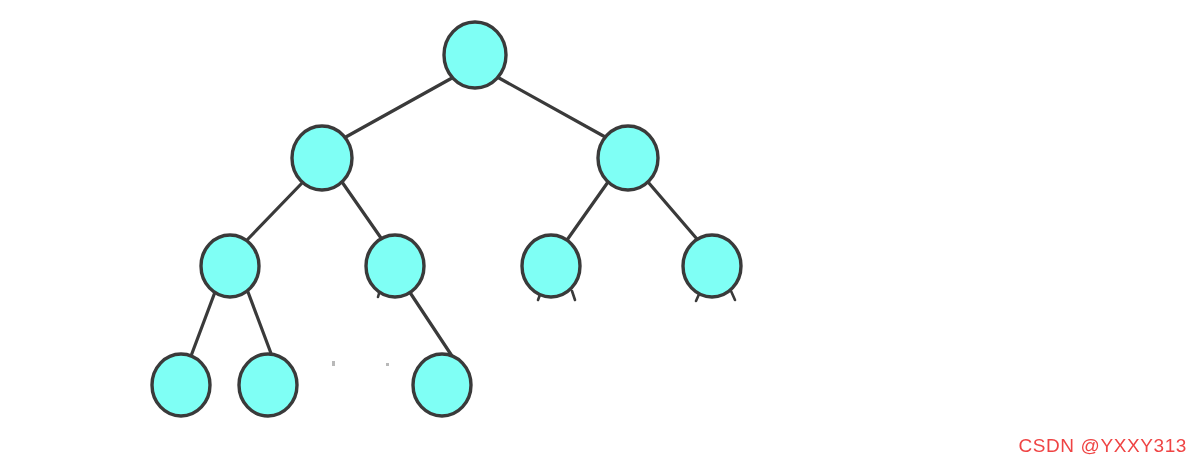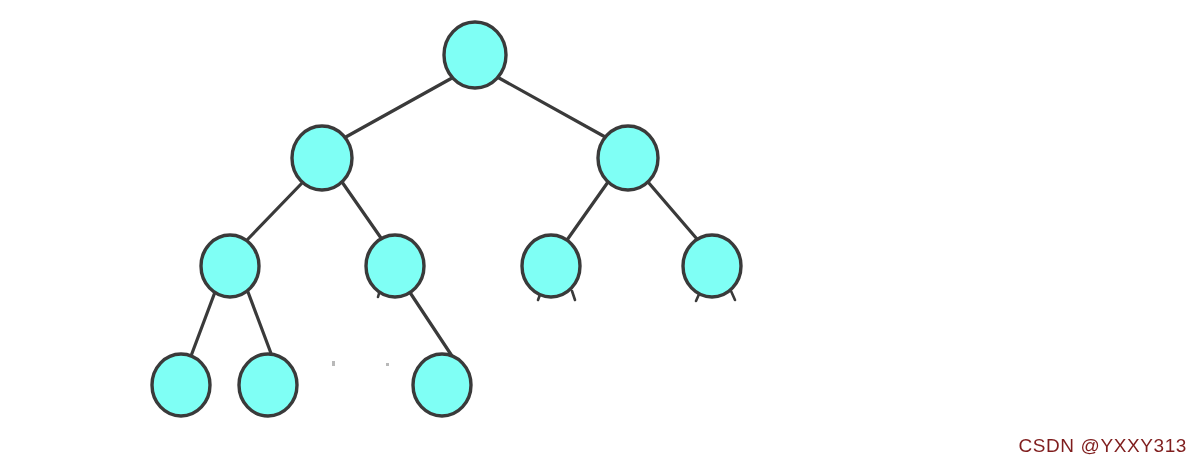--- a/index.html
+++ b/index.html
@@ -43,21 +43,21 @@
   .stub-mark {
     stroke: #3a3a3a;
     stroke-width: 2.6;
     stroke-linecap: round;
     fill: none;
   }
   #watermark {
     position: absolute;
     right: 12px;
     bottom: 9px;
-    color: #7f1d1d;
+    color: #ef4444;
     font-size: 19px;
     letter-spacing: 0.6px;
     font-family: "Liberation Sans", sans-serif;
     white-space: nowrap;
     user-select: none;
   }
 </style>
 </head>
 <body>
 

